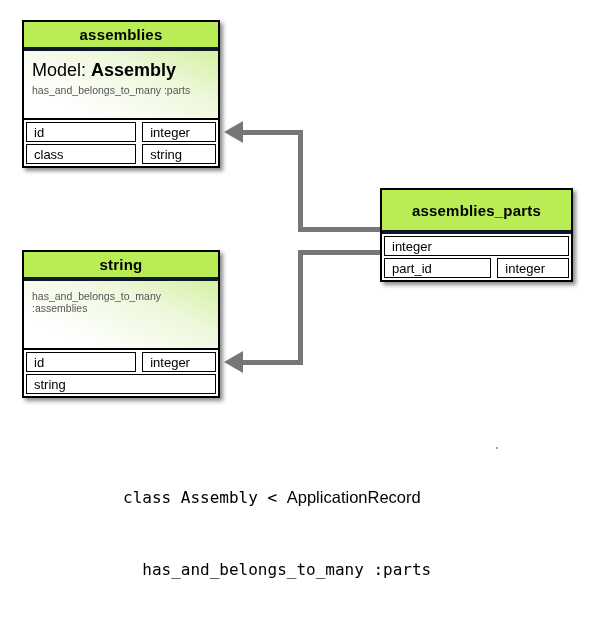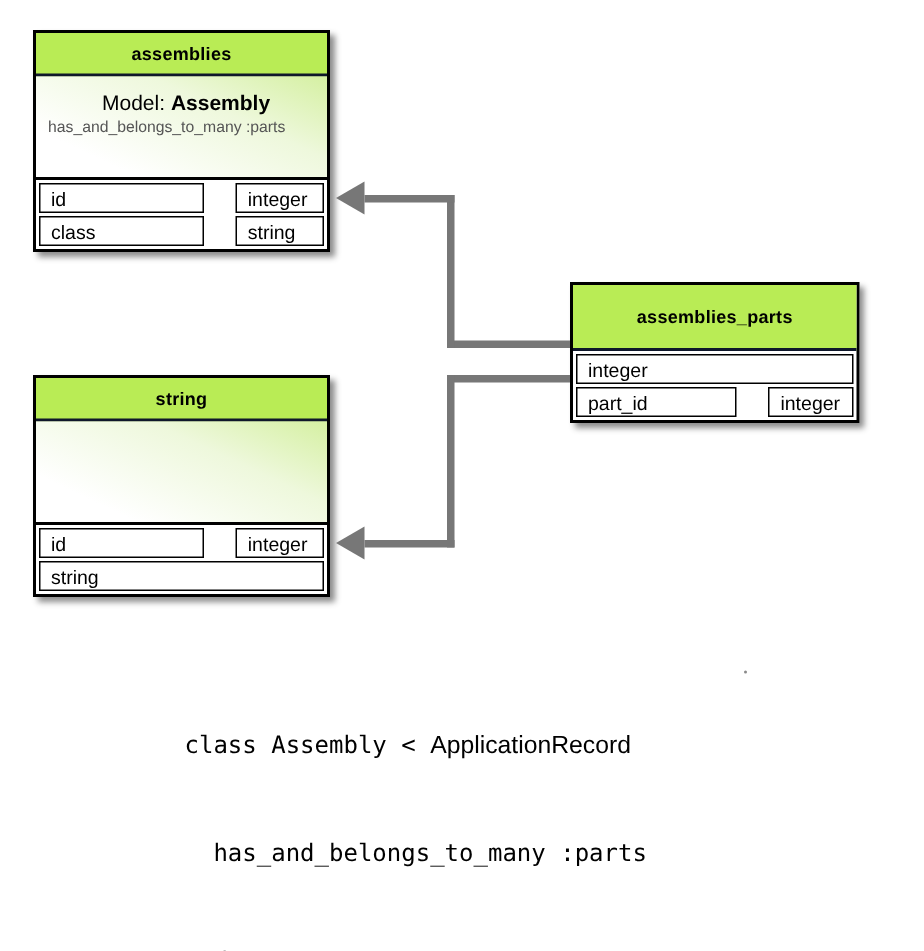--- a/index.html
+++ b/index.html
@@ -6,35 +6,35 @@
   .canvas{
     position:relative;width:616px;height:634px;background:#ffffff;overflow:hidden;
     font-family:"Liberation Sans", sans-serif;color:#000;
   }
   
   .etable{
     position:absolute;box-sizing:border-box;background:#ffffff;
     border:2px solid #000;box-shadow:3px 3px 4px rgba(0,0,0,0.45);
   }
   .etable-header{
-    box-sizing:border-box;height:29px;background:#b9ec55;border-bottom:2px solid #0f172a;
+    box-sizing:border-box;height:29px;background:#b9ec55;border-bottom:4px solid #0f172a;
     display:flex;align-items:center;justify-content:center;
-    font-weight:bold;font-size:12px;letter-spacing:0.2px;
+    font-weight:bold;font-size:15px;letter-spacing:0.2px;
   }
   .etable-header.short{height:44px;}
   .etable-body{
     box-sizing:border-box;height:69px;border-bottom:2px solid #000;
     background:linear-gradient(205deg,#d5f0a2 0%,#eef8dc 35%,#ffffff 80%);
     padding:9px 8px 0 8px;
   }
-  .model-line{font-size:14px;margin-bottom:3px;margin-left:36px;}
+  .model-line{font-size:18px;margin-bottom:3px;}
   .model-name{font-weight:bold;}
   .assoc-line{font-size:10.5px;color:#555;}
   .etable-rows{padding:2px;}
-  .erow{display:flex;gap:21px;height:20px;margin-bottom:2px;}
+  .erow{display:flex;gap:6px;height:20px;margin-bottom:2px;}
   .erow:last-child{margin-bottom:0;}
   .ecell{
     box-sizing:border-box;border:1px solid #000;background:#fff;
     font-size:13px;display:flex;align-items:center;padding:0 7px;
   }
   .ecell.cname{flex:0 0 58%;}
   .ecell.ctype{flex:1 1 auto;}
   
   .conn{position:absolute;background:#777777;}
   .arrowhead{
@@ -73,20 +73,21 @@
       <div class="erow">
         <div class="ecell cname">class</div>
         <div class="ecell ctype">string</div>
       </div>
     </div>
   </div>
 
   <div class="etable" style="left:22px;top:250px;width:198px;">
     <div class="etable-header">string</div>
     <div class="etable-body">
+      <div class="assoc-line">has_and_belongs_to_many :assemblies</div>
     </div>
     <div class="etable-rows">
       <div class="erow">
         <div class="ecell cname">id</div>
         <div class="ecell ctype">integer</div>
       </div>
       <div class="erow">
         <div class="ecell ctype">string</div>
       </div>
     </div>

